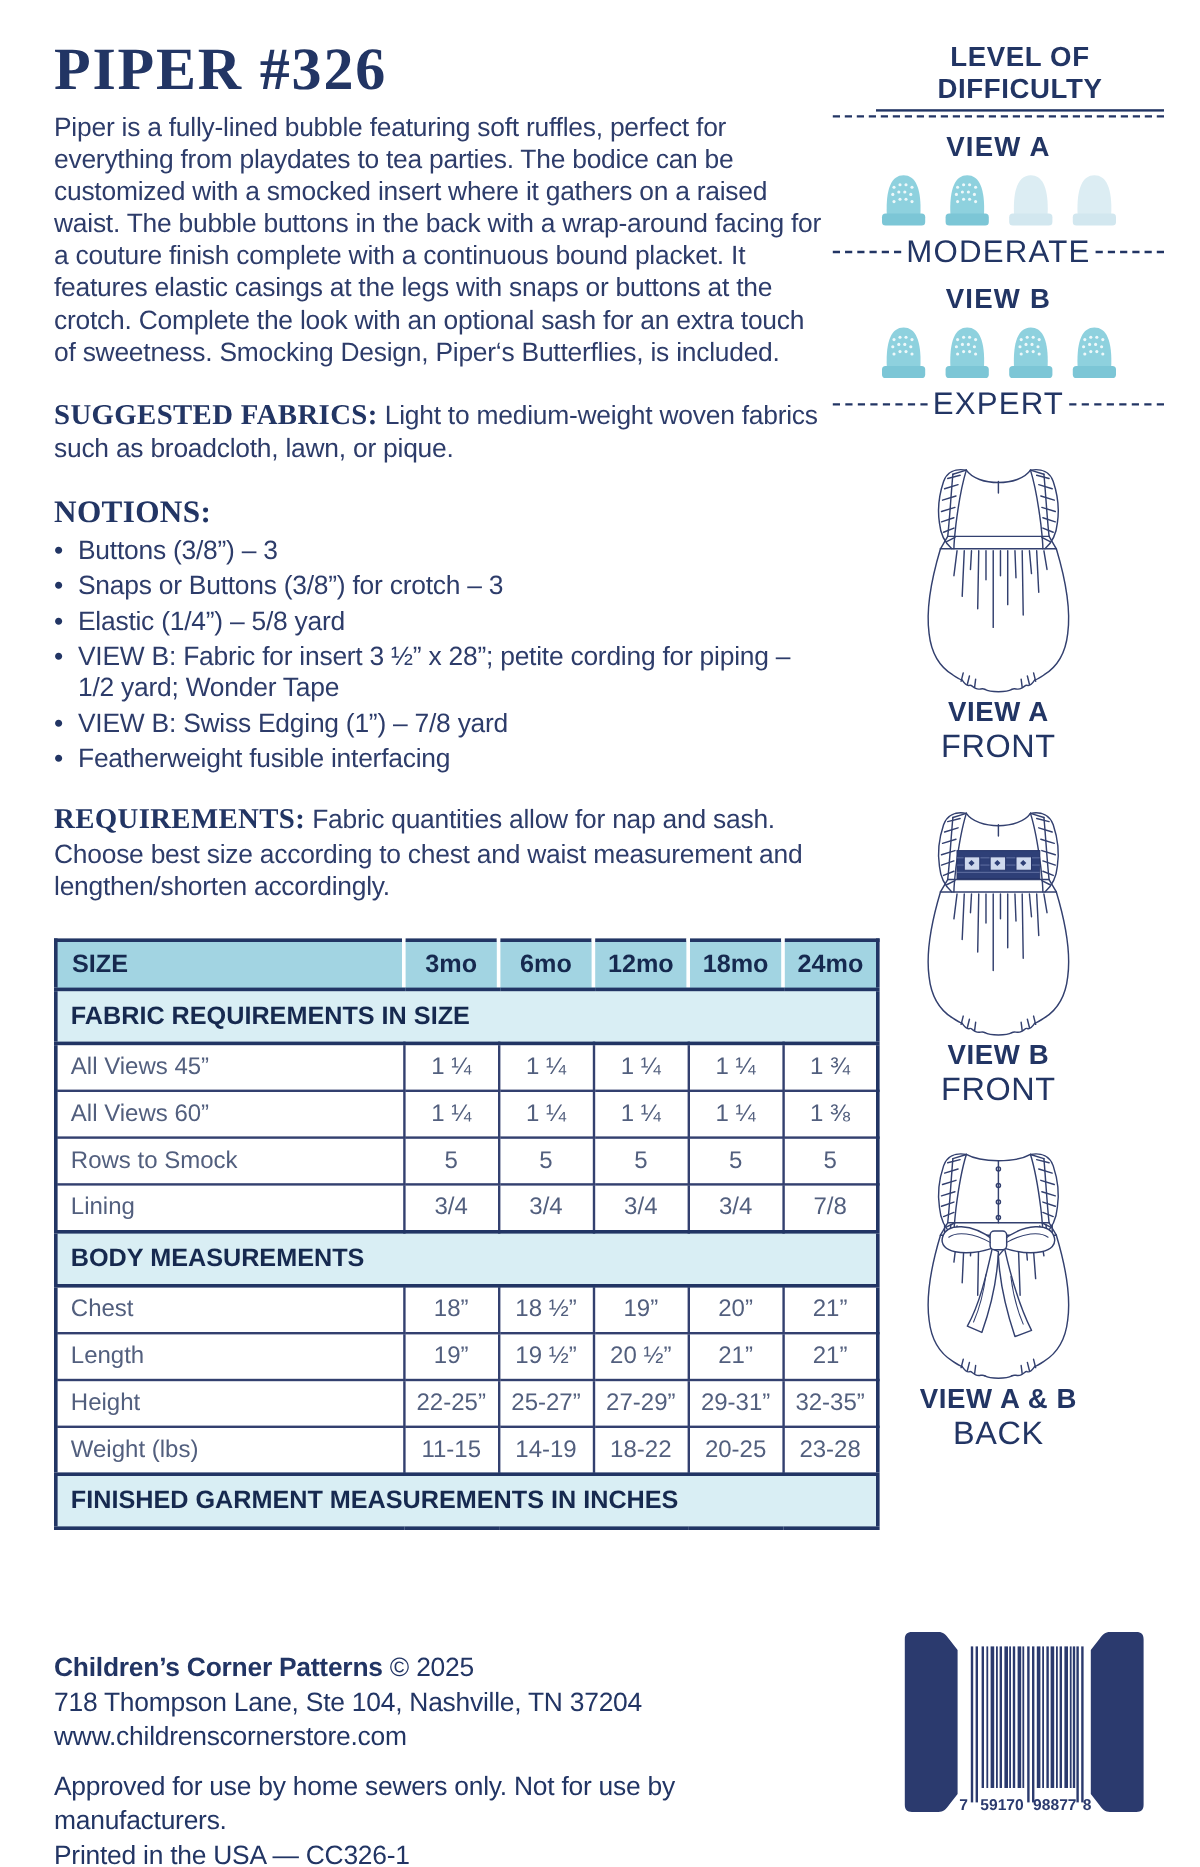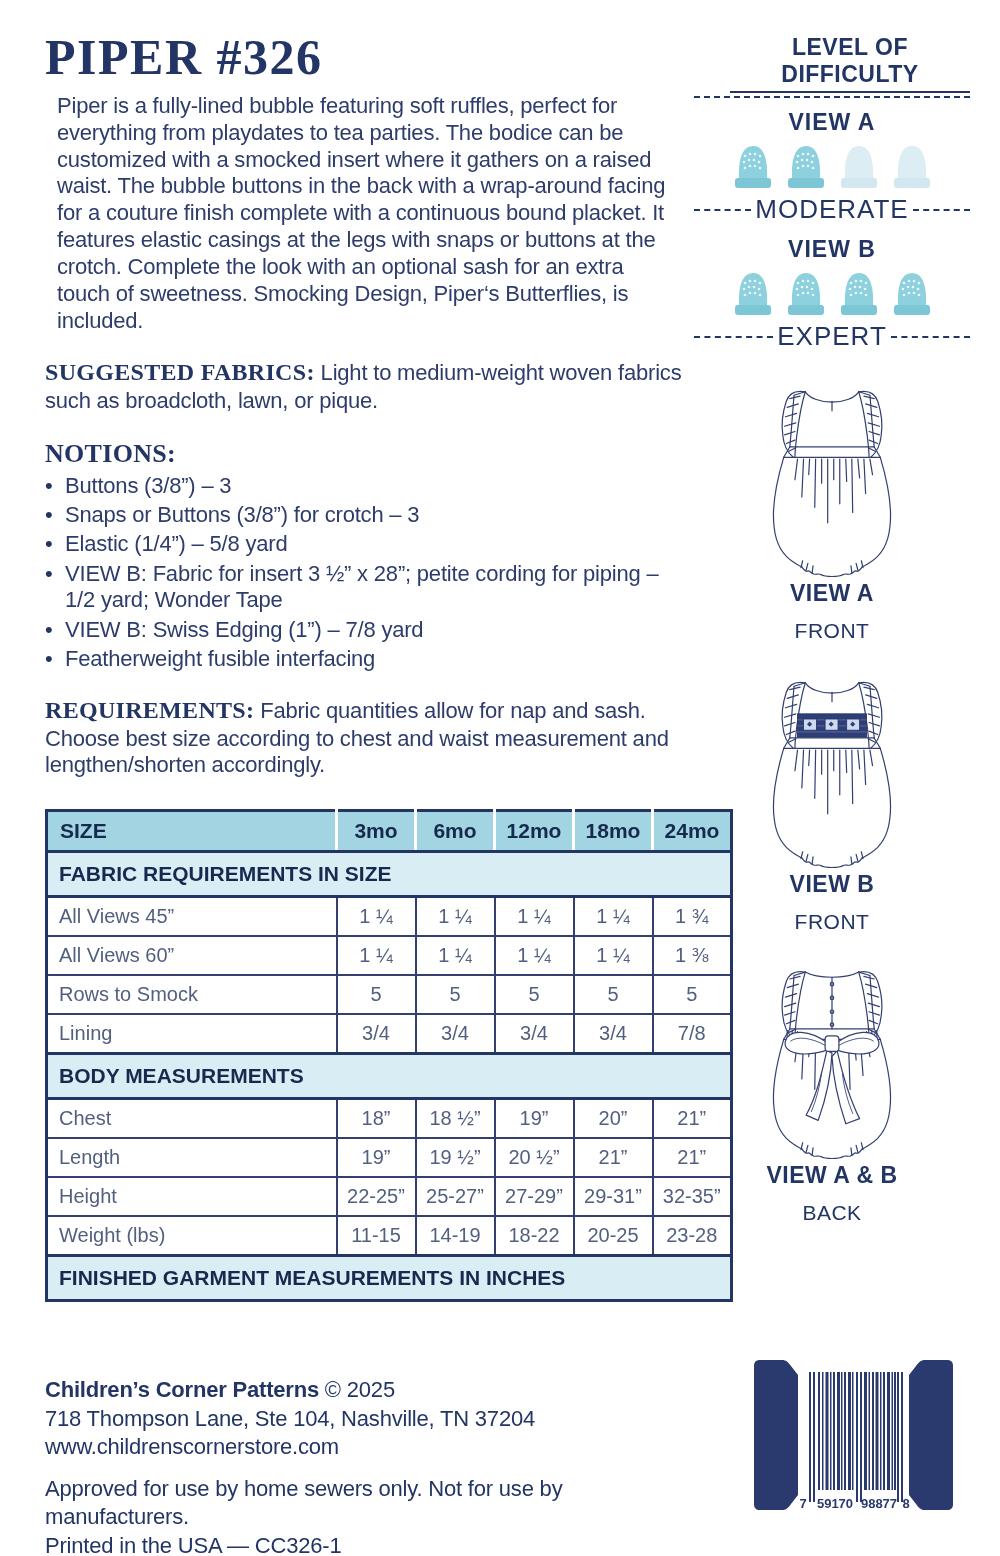--- a/index.html
+++ b/index.html
@@ -19,21 +19,21 @@
   .page{
     position:relative;width:1000px;height:1556px;background:#ffffff;overflow:hidden;
     font-family:"Liberation Sans",sans-serif;color:var(--ink);
   }
   
   .left-col{position:absolute;left:45px;top:30px;width:646px;}
   h1.title{
     margin:0;font-family:"Liberation Serif",serif;font-weight:700;
     font-size:50px;line-height:1.08;color:var(--navy);letter-spacing:1.5px;
   }
-  p.desc{margin:9px 12px 0;font-size:22px;line-height:1.22;letter-spacing:-0.2px;}
+  p.desc{margin:9px 0 0;font-size:22px;line-height:1.22;letter-spacing:-0.2px;}
   .shead{
     font-family:"Liberation Serif",serif;font-weight:700;color:var(--navy);
     font-size:24px;letter-spacing:0.3px;
   }
   p.para{margin:24px 0 0;font-size:22px;line-height:1.22;letter-spacing:-0.2px;}
   h2.notions-h{margin:24px 0 4px;font-family:"Liberation Serif",serif;font-weight:700;
     font-size:26px;color:var(--navy);letter-spacing:0.3px;}
   ul.notions{list-style:none;margin:0;padding:0;font-size:22px;line-height:1.2;letter-spacing:-0.2px;}
   ul.notions li{display:flex;margin:3px 0;}
   ul.notions .blt{width:20px;flex:0 0 20px;color:var(--navy);}
@@ -68,21 +68,21 @@
     border-bottom:2.5px solid var(--navy);padding-bottom:3px;margin-left:36px;}
   .dashline{border-top:2.5px dashed var(--navy);margin-top:3px;height:0;}
   .view-label{font-size:23px;font-weight:700;letter-spacing:1px;margin-top:11px;}
   .thimbles{display:flex;justify-content:center;gap:7px;margin-top:5px;}
   .level-row{display:flex;align-items:center;gap:4px;margin-top:1px;}
   .level-row .dash{flex:1;border-top:2.5px dashed var(--navy);height:0;}
   .level-text{font-size:26px;letter-spacing:1px;font-weight:400;}
   .figure{margin-top:26px;}
   .figure svg.garment{width:190px;height:200px;display:block;margin:0 auto;}
   .fig-cap1{font-size:23px;font-weight:700;letter-spacing:0.5px;margin-top:2px;}
-  .fig-cap2{font-size:21px;letter-spacing:0.5px;margin-top:12px;}
+  .fig-cap2{font-size:27px;letter-spacing:0.5px;}
   
   .footer{position:absolute;left:45px;top:1376px;width:660px;color:var(--navy);
     font-size:22px;line-height:1.3;letter-spacing:-0.2px;}
   .footer p{margin:0;}
   .footer p.gap{margin-top:13px;}
   .footer .brand{font-weight:700;}
   .barcode{position:absolute;left:746px;top:1352px;width:215px;height:172px;}
   .barcode svg{width:215px;height:172px;display:block;}
   .barcode text{font-family:"Liberation Sans",sans-serif;font-weight:700;font-size:13px;fill:var(--bar);}
 </style>

